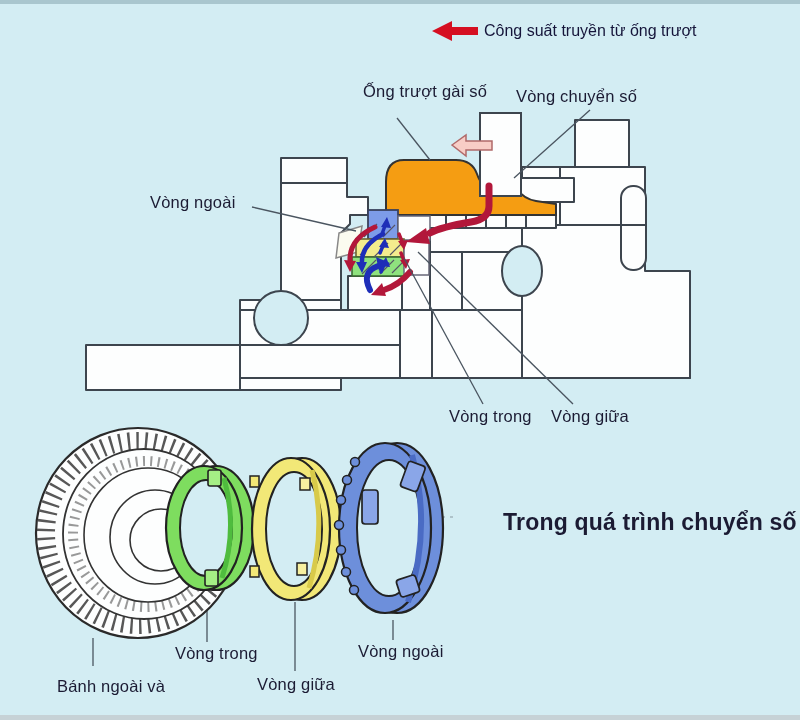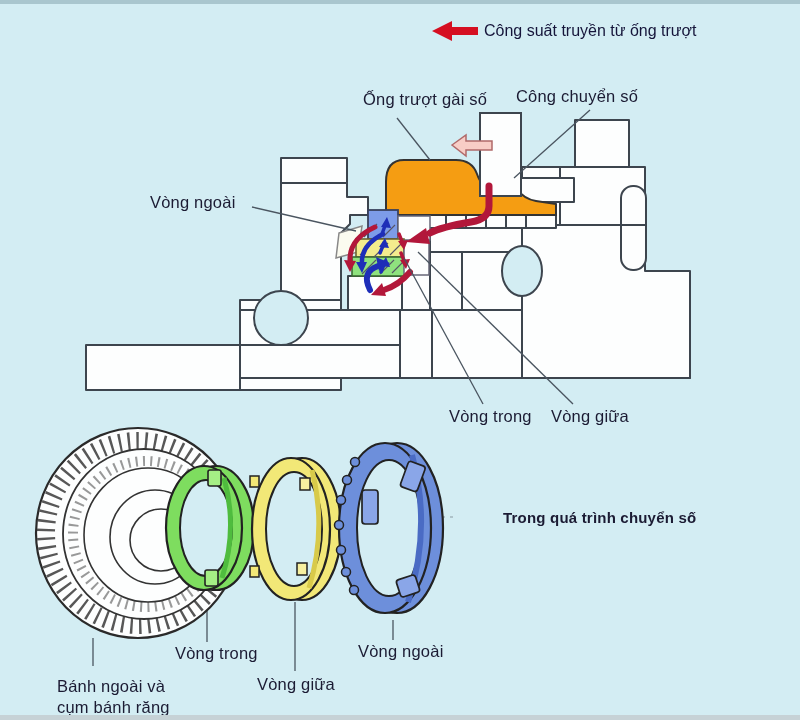--- a/index.html
+++ b/index.html
@@ -13,21 +13,21 @@
   .edge-top{position:absolute;left:0;top:0;width:800px;height:4px;background:#a9c6ce;}
   .edge-bottom{position:absolute;left:0;top:715px;width:800px;height:5px;background:#c6d2d6;}
   .diagram-svg{position:absolute;left:0;top:0;}
   .lbl{
     position:absolute;
     font-size:16.5px;
     color:#1b1b33;
     white-space:nowrap;
     letter-spacing:.2px;
   }
-  .lbl.bold{font-weight:bold;font-size:15px;}
+  .lbl.bold{font-weight:bold;font-size:23px;}
   .lbl.two-line{line-height:21px;}
   .legend{
     position:absolute;left:430px;top:18px;
     display:flex;flex-direction:column;gap:5px;
   }
   .legend-row{display:flex;align-items:center;gap:4px;}
   .legend-row .txt{font-size:16px;color:#15153a;font-weight:500;}
 </style>
 </head>
 <body>
@@ -204,30 +204,29 @@
         <circle cx="341" cy="550" r="4.5"></circle>
           <circle cx="346" cy="572" r="4.5"></circle>
         <circle cx="354" cy="590" r="4.5"></circle>
       </g>
       <rect x="404" y="463" width="18" height="27" rx="3" fill="#8aa6e8" stroke="#222" stroke-width="1.7" transform="rotate(20 413 476)"></rect>
       <rect x="362" y="490" width="16" height="34" rx="3" fill="#8aa6e8" stroke="#222" stroke-width="1.7"></rect>
       <rect x="398" y="577" width="20" height="18" rx="3" fill="#8aa6e8" stroke="#222" stroke-width="1.7" transform="rotate(-18 408 586)"></rect>
     </g>
   </svg>
 
-  <div class="lbl" style="left:363px;top:90px">Ống trượt gài số</div>
-  <div class="lbl" style="left:516px;top:87px">Công chuyển số</div>
+  <div class="lbl" style="left:363px;top:82px">Ống trượt gài số</div>
+  <div class="lbl" style="left:516px;top:87px">Vòng chuyển số</div>
   <div class="lbl" style="left:150px;top:193px">Vòng ngoài</div>
   <div class="lbl" style="left:449px;top:407px">Vòng trong</div>
   <div class="lbl" style="left:551px;top:407px">Vòng giữa</div>
 
   <div class="lbl bold" style="left:503px;top:509px">Trong quá trình chuyển số</div>
 
   <div class="lbl two-line" style="left:57px;top:676px">
     <div>Bánh ngoài và</div>
-    <div>cụm bánh răng</div>
   </div>
   <div class="lbl" style="left:175px;top:644px">Vòng trong</div>
   <div class="lbl" style="left:257px;top:675px">Vòng giữa</div>
   <div class="lbl" style="left:358px;top:642px">Vòng ngoài</div>
 
   <div class="edge-bottom"></div>
 </div>
 
 </body></html>

